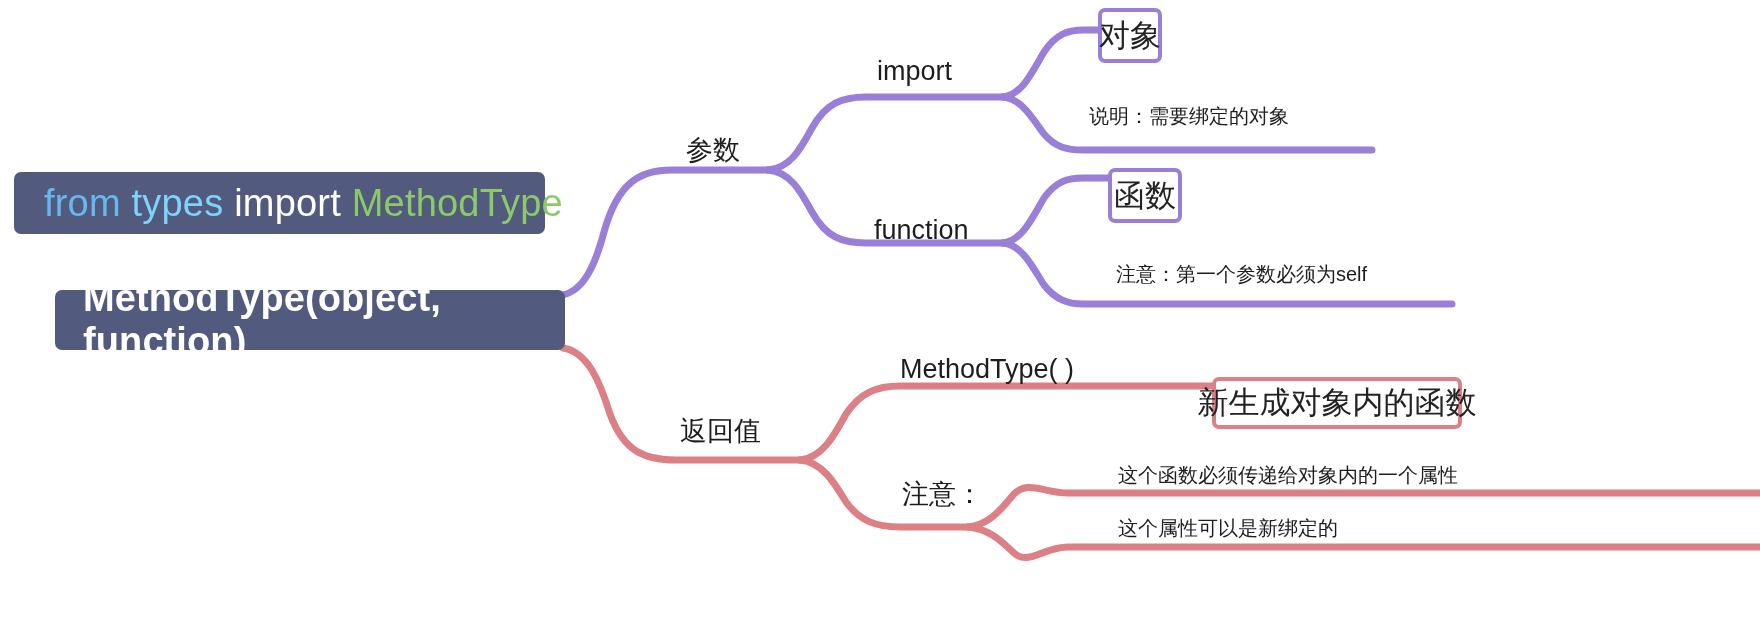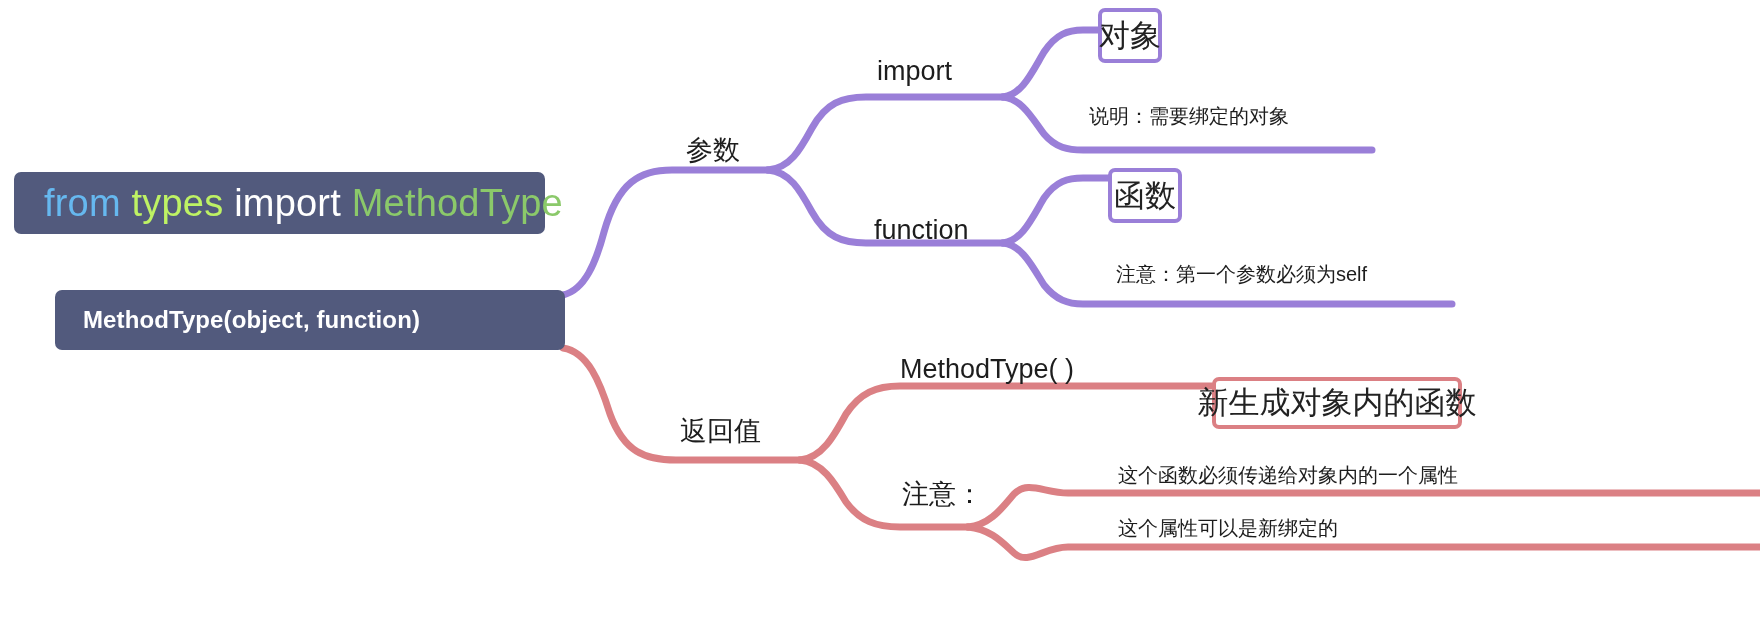--- a/index.html
+++ b/index.html
@@ -8,21 +8,21 @@
        -webkit-font-smoothing:antialiased;}
   #canvas{position:absolute;inset:0;width:1760px;height:628px;}
   svg.links{position:absolute;left:0;top:0;width:1760px;height:628px;pointer-events:none;}
 
   
   .chip{position:absolute;box-sizing:border-box;display:flex;align-items:center;
         border-radius:7px;background:#525a7d;}
   #code-chip{left:14px;top:172px;width:531px;height:62px;padding-left:30px;}
   #code-chip .tok{font-size:38px;letter-spacing:.2px;white-space:pre;}
   #root-chip{left:55px;top:290px;width:510px;height:60px;padding-left:28px;}
-  #root-chip .lbl{font-size:24px;font-weight:bold;color:#ffffff;letter-spacing:.1px;}
+  #root-chip .lbl{font-size:38px;font-weight:bold;color:#ffffff;letter-spacing:.1px;}
 
   
   .obox{position:absolute;box-sizing:border-box;display:flex;align-items:center;
         justify-content:center;background:#ffffff;border-radius:7px;}
   .obox .lbl{font-size:31px;color:#222222;white-space:nowrap;}
   .obox.purple{border:4px solid #9a7fd8;}
   .obox.red{border:4px solid #db8084;}
   #box-object{left:1098px;top:8px;width:64px;height:55px;}
   #box-function{left:1108px;top:168px;width:74px;height:55px;}
   #box-newfn{left:1212px;top:377px;width:250px;height:52px;}
@@ -69,21 +69,21 @@
       <path stroke="#db8084" stroke-width="7" d="M 800 460 C 822 458 834 436 846 414 C 860 393 876 386 900 386 L 1212 386"></path>
       <path stroke="#db8084" stroke-width="7" d="M 800 460 C 822 462 834 482 846 502 C 860 521 876 527 900 527 L 968 527"></path>
 
       <path stroke="#db8084" stroke-width="7" d="M 968 527 C 990 525 1002 508 1014 494 C 1028 480 1044 493 1068 493 L 1760 493"></path>
       <path stroke="#db8084" stroke-width="7" d="M 968 527 C 990 529 1002 542 1014 553 C 1028 566 1044 547 1068 547 L 1760 547"></path>
     </g>
   </svg>
 
   <div class="chip" id="code-chip">
     <span class="tok" style="color:#66b8ef">from </span>
-    <span class="tok" style="color:#bef264">types </span>
+    <span class="tok" style="color:#7dd3fc">types </span>
     <span class="tok" style="color:#ffffff">import </span>
     <span class="tok" style="color:#8bc96a">MethodType</span>
   </div>
 
   <div class="chip" id="root-chip">
     <span class="lbl">MethodType(object, function)</span>
   </div>
 
   <div class="tlabel cnbig" id="lbl-canshu">参数</div>
   <div class="tlabel en" id="lbl-object">import</div>

